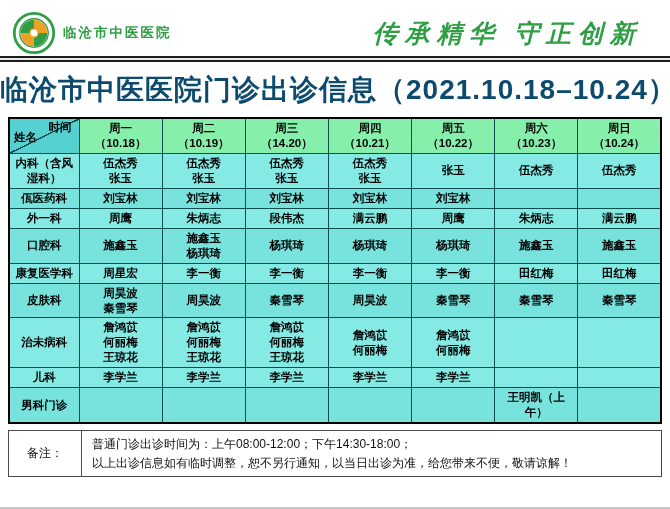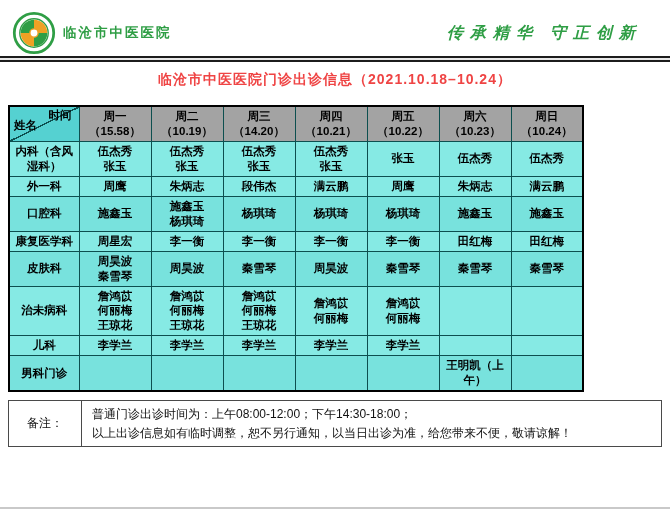--- a/index.html
+++ b/index.html
@@ -8,47 +8,47 @@
     font-family:"Liberation Sans", sans-serif;
     -webkit-font-smoothing:antialiased;
   }
   .page{width:670px;height:509px;position:relative;background:#fff;border-bottom:2px solid #c9c9c9;box-sizing:border-box;}
 
   
   .topbar{height:56px;display:flex;align-items:center;justify-content:space-between;padding:10px 14px 0 12px;box-sizing:border-box;}
   .brand{display:flex;align-items:center;gap:7px;}
   .brand-text{color:#2f9e45;font-weight:bold;font-size:13.5px;line-height:1.35;letter-spacing:2px;}
   .slogan{
-    color:#2f9e45;font-weight:bold;font-style:italic;font-size:16px;letter-spacing:7px;
+    color:#2f9e45;font-weight:bold;font-style:italic;font-size:25px;letter-spacing:7px;
     font-family:"Liberation Serif", serif;padding-right:14px;white-space:nowrap;
   }
 
   
   .separator{height:2px;background:#e8e8e8;border-top:2px solid #1c1c1c;border-bottom:2px solid #1c1c1c;}
 
   
   .title{
-    text-align:center;color:#ef4444;font-weight:bold;font-size:14px;
+    text-align:center;color:#0c4a6e;font-weight:bold;font-size:28px;
     letter-spacing:1px;padding:9px 0 8px 0;white-space:nowrap;
   }
 
   
   table.sched{
-    width:576px;margin:8px 8px;border-collapse:collapse;table-layout:fixed;
+    width:654px;margin:0 8px;border-collapse:collapse;table-layout:fixed;
     border:2px solid #000;
   }
   table.sched th, table.sched td{
     border:1px solid #0d4f4f;
     font-size:11.5px;font-weight:bold;color:#000;
     text-align:center;vertical-align:middle;
     padding:2px 1px;line-height:1.3;
     overflow:hidden;
   }
   col.dept-col{width:70px;}
-  thead th{background:#a3a3a3;}
+  thead th{background:#86efac;}
   tbody tr.even > *{background:#86eae4;}
   tbody tr.odd  > *{background:#78e2dd;}
   td.diag, th.corner{
     background-image:linear-gradient(to bottom right,
       transparent calc(50% - 0.7px), #0d4f4f 0, #0d4f4f calc(50% + 0.7px), transparent 0);
   }
   th.corner{position:relative;height:30px;background-color:#55d1d1;}
   th.corner .c-top{position:absolute;top:1px;right:7px;font-size:11.5px;}
   th.corner .c-bottom{position:absolute;bottom:8px;left:4px;font-size:11.5px;}
   .day-line{display:block;}
@@ -104,21 +104,21 @@
         <col>
       </colgroup>
       <thead>
         <tr>
           <th class="corner">
             <span class="c-top">时间</span>
             <span class="c-bottom">姓名</span>
           </th>
           <th>
             <span class="day-line">周一</span>
-            <span class="day-line">（15.58）</span>
+            <span class="day-line">（10.18）</span>
           </th>
           <th>
             <span class="day-line">周二</span>
             <span class="day-line">（10.19）</span>
           </th>
           <th>
             <span class="day-line">周三</span>
             <span class="day-line">（14.20）</span>
           </th>
           <th>
@@ -160,20 +160,40 @@
           </td>
           <td>
             <span class="staff-line">张玉</span>
           </td>
           <td>
             <span class="staff-line">伍杰秀</span>
           </td>
           <td>
             <span class="staff-line">伍杰秀</span>
           </td>
+        </tr>
+        <tr class="odd">
+          <th>佤医药科</th>
+          <td>
+            <span class="staff-line">刘宝林</span>
+          </td>
+          <td>
+            <span class="staff-line">刘宝林</span>
+          </td>
+          <td>
+            <span class="staff-line">刘宝林</span>
+          </td>
+          <td>
+            <span class="staff-line">刘宝林</span>
+          </td>
+          <td>
+            <span class="staff-line">刘宝林</span>
+          </td>
+          <td class="diag"></td>
+          <td class="diag"></td>
         </tr>
         <tr class="even">
           <th>外一科</th>
           <td>
             <span class="staff-line">周鹰</span>
           </td>
           <td>
             <span class="staff-line">朱炳志</span>
           </td>
           <td>

